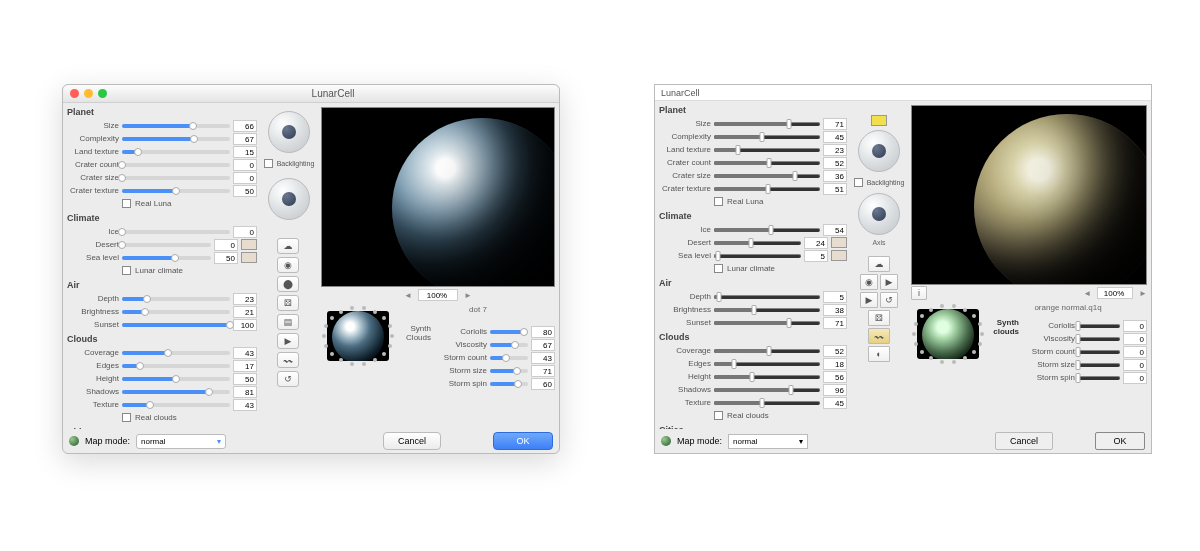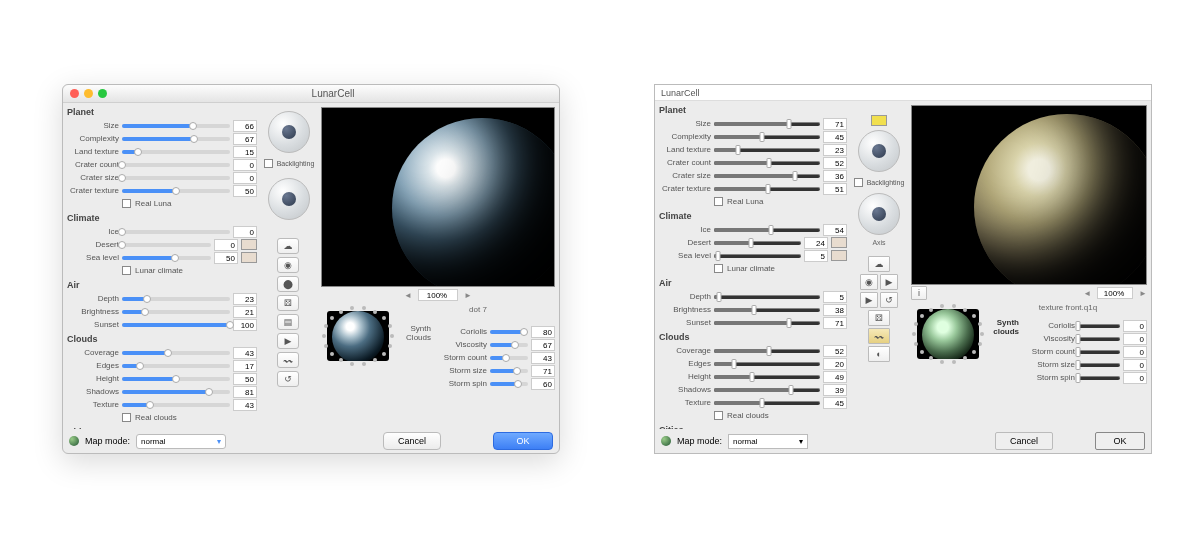--- a/index.html
+++ b/index.html
@@ -618,39 +618,39 @@
     </div>
     <span class="valbox">52</span>
 
   </div>
           <div class="row">
     <span class="lab">Edges</span>
     <div class="slider win-s">
       <div class="fill" style="width:19%"></div>
       <div class="thumb" style="left:19%"></div>
     </div>
-    <span class="valbox">20</span>
+    <span class="valbox">18</span>
 
   </div>
           <div class="row">
     <span class="lab">Height</span>
     <div class="slider win-s">
       <div class="fill" style="width:36%"></div>
       <div class="thumb" style="left:36%"></div>
     </div>
-    <span class="valbox">49</span>
+    <span class="valbox">56</span>
 
   </div>
           <div class="row">
     <span class="lab">Shadows</span>
     <div class="slider win-s">
       <div class="fill" style="width:73%"></div>
       <div class="thumb" style="left:73%"></div>
     </div>
-    <span class="valbox">39</span>
+    <span class="valbox">96</span>
 
   </div>
           <div class="row">
     <span class="lab">Texture</span>
     <div class="slider win-s">
       <div class="fill" style="width:45%"></div>
       <div class="thumb" style="left:45%"></div>
     </div>
     <span class="valbox">45</span>
 
@@ -742,21 +742,21 @@
             <div class="d" style="left: 3.05045px; top: 19.4234px;"></div>
             <div class="d" style="left: 8.95449px; top: 11.0019px;"></div>
             <div class="d" style="left: 18px; top: 4.75129px;"></div>
             <div class="d" style="left: 29.096px; top: 1.42538px;"></div>
             <div class="d" style="left: 40.904px; top: 1.42538px;"></div>
             <div class="d" style="left: 52px; top: 4.75129px;"></div>
             <div class="d" style="left: 61.0455px; top: 11.0019px;"></div>
             <div class="d" style="left: 66.9495px; top: 19.4234px;"></div>
           </div>
         <div style="flex:1">
-          <div style="text-align:center;font-size:8px;color:#666;height:12px">texture front.q1q</div>
+          <div style="text-align:center;font-size:8px;color:#666;height:12px">orange normal.q1q</div>
           <div style="display:flex;gap:4px;margin-top:4px">
             <div style="width:30px;font-size:8px;font-weight:bold;color:#333;text-align:right;line-height:1.1">Synth clouds</div>
             <div style="flex:1" id="win-synth">
                 <div class="row">
     <span class="lab">Coriolis</span>
     <div class="slider win-s">
       <div class="fill" style="width:0%"></div>
       <div class="thumb" style="left:0%"></div>
     </div>
     <span class="valbox">0</span>

